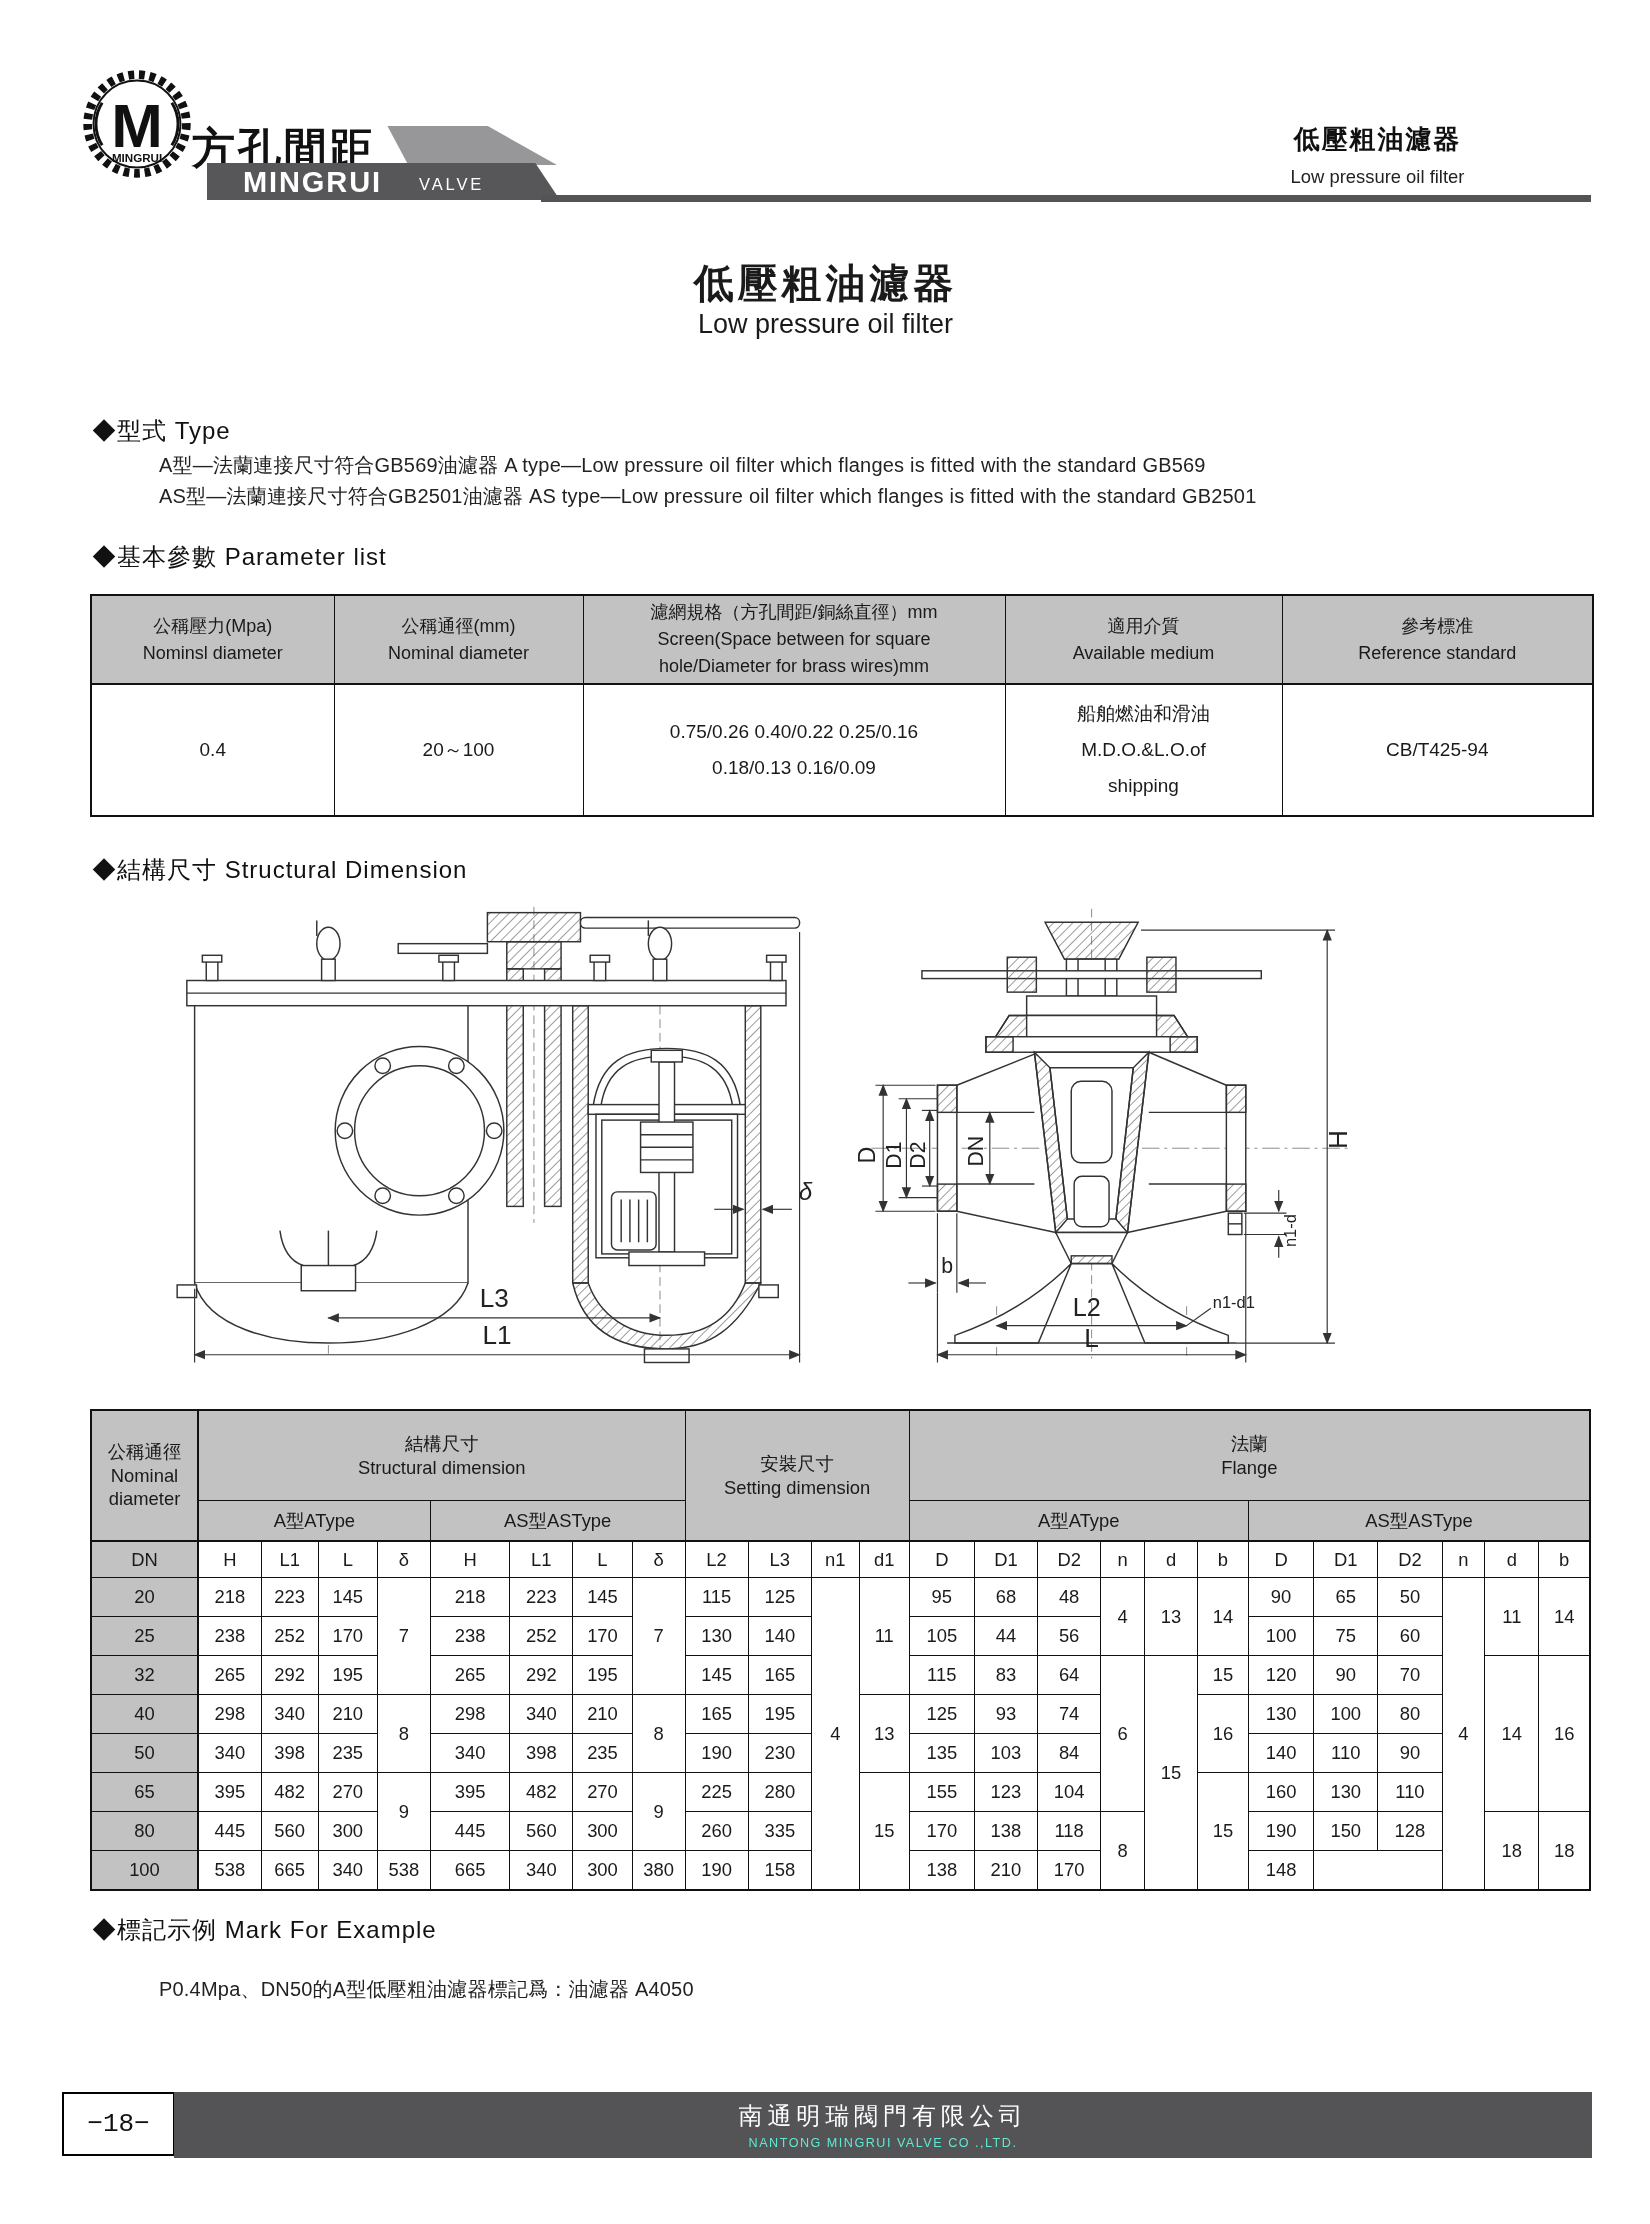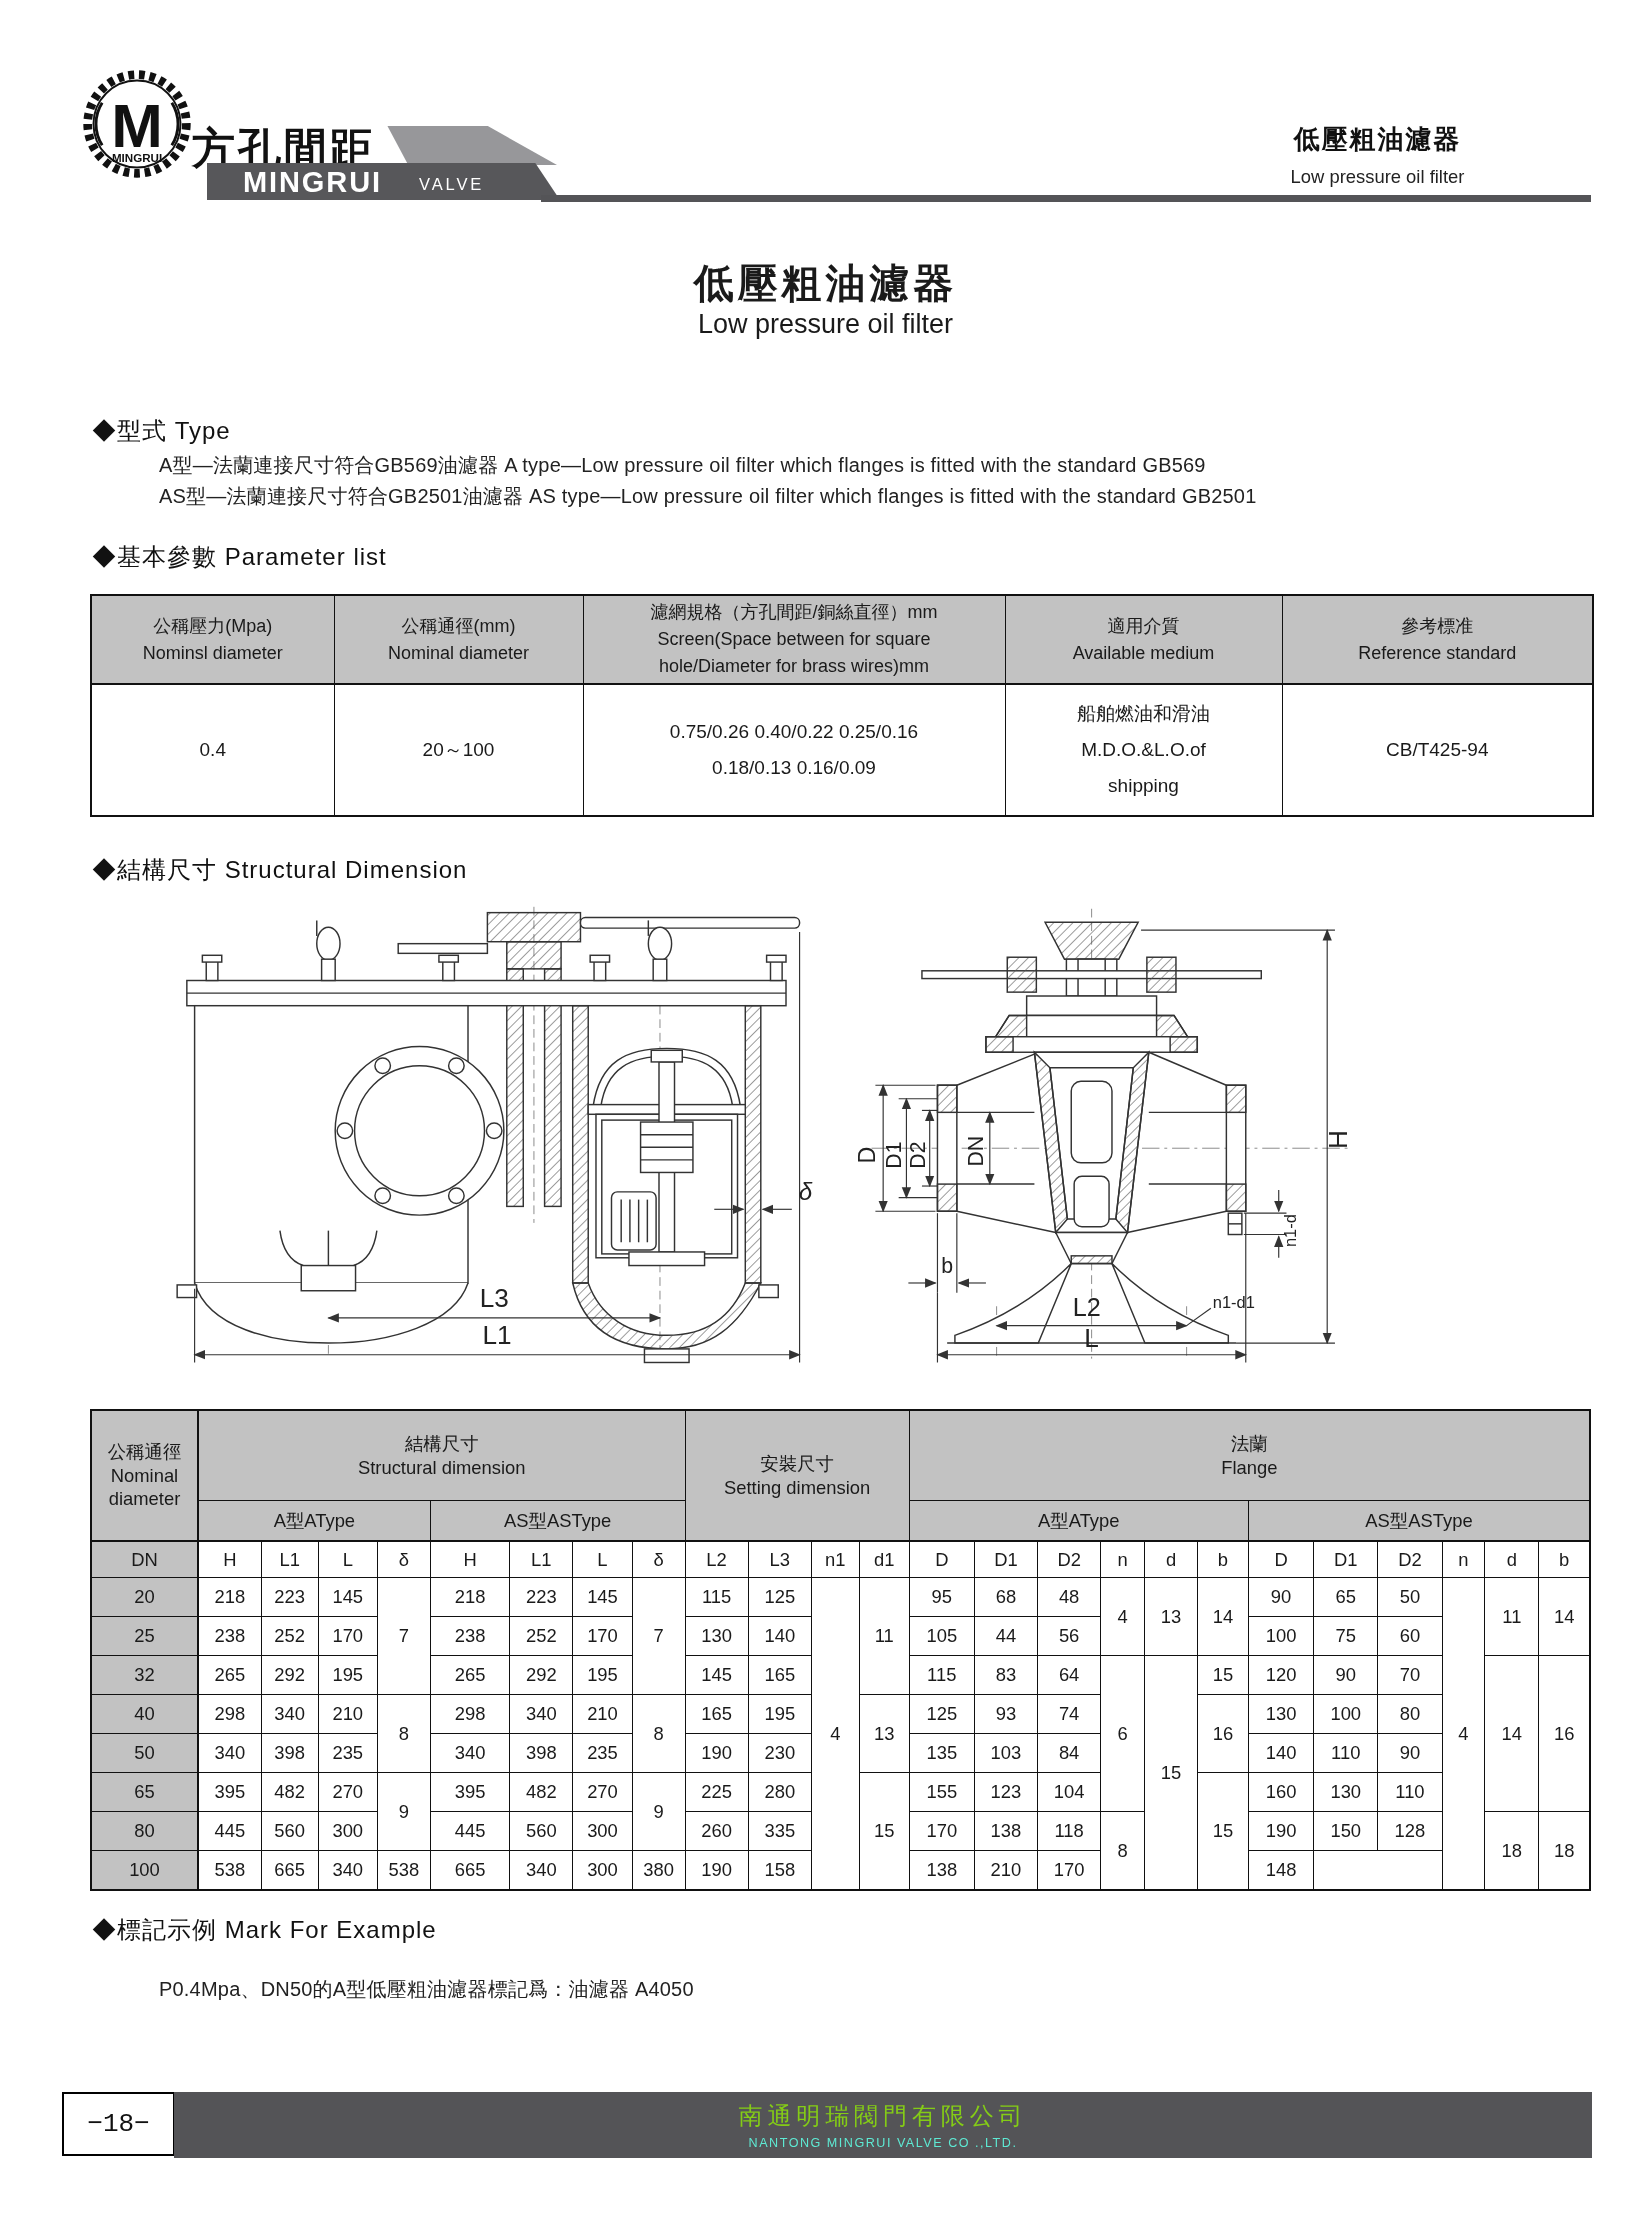--- a/index.html
+++ b/index.html
@@ -49,21 +49,21 @@
   #dtable tr.hr3 td.g{background:#c2c2c2;}
 
   
   svg.draw{position:absolute;}
   svg.draw text{font-family:"Liberation Sans",sans-serif;fill:#222;stroke:none;}
 
   
   .page-box{position:absolute;left:62px;top:2092px;width:109px;height:60px;border:2.9px solid #000;background:#fff;
             text-align:center;line-height:60px;font-size:26px;color:#111;font-family:Liberation Mono, monospace;}
   .footer-bar{position:absolute;left:174px;top:2092px;width:1418px;height:66px;background:#545457;text-align:center;}
-  .footer-cn{font-size:24px;color:#84cc16;letter-spacing:4.9px;padding-top:7.8px;}
+  .footer-cn{font-size:24px;color:#ffffff;letter-spacing:4.9px;padding-top:7.8px;}
   .footer-en{font-size:12.6px;color:#5eead4;letter-spacing:1.5px;margin-top:3.9px;}
 </style>
 </head>
 <body>
 
 <div class="page">
 
   <svg class="abs" style="left:78px;top:64px" width="118" height="120" viewBox="0 0 122 124">
     <circle cx="61" cy="62" r="51" fill="none" stroke="#111" stroke-width="9" stroke-dasharray="6 5"></circle>
     <circle cx="61" cy="62" r="45" fill="#fff" stroke="#111" stroke-width="2"></circle>

